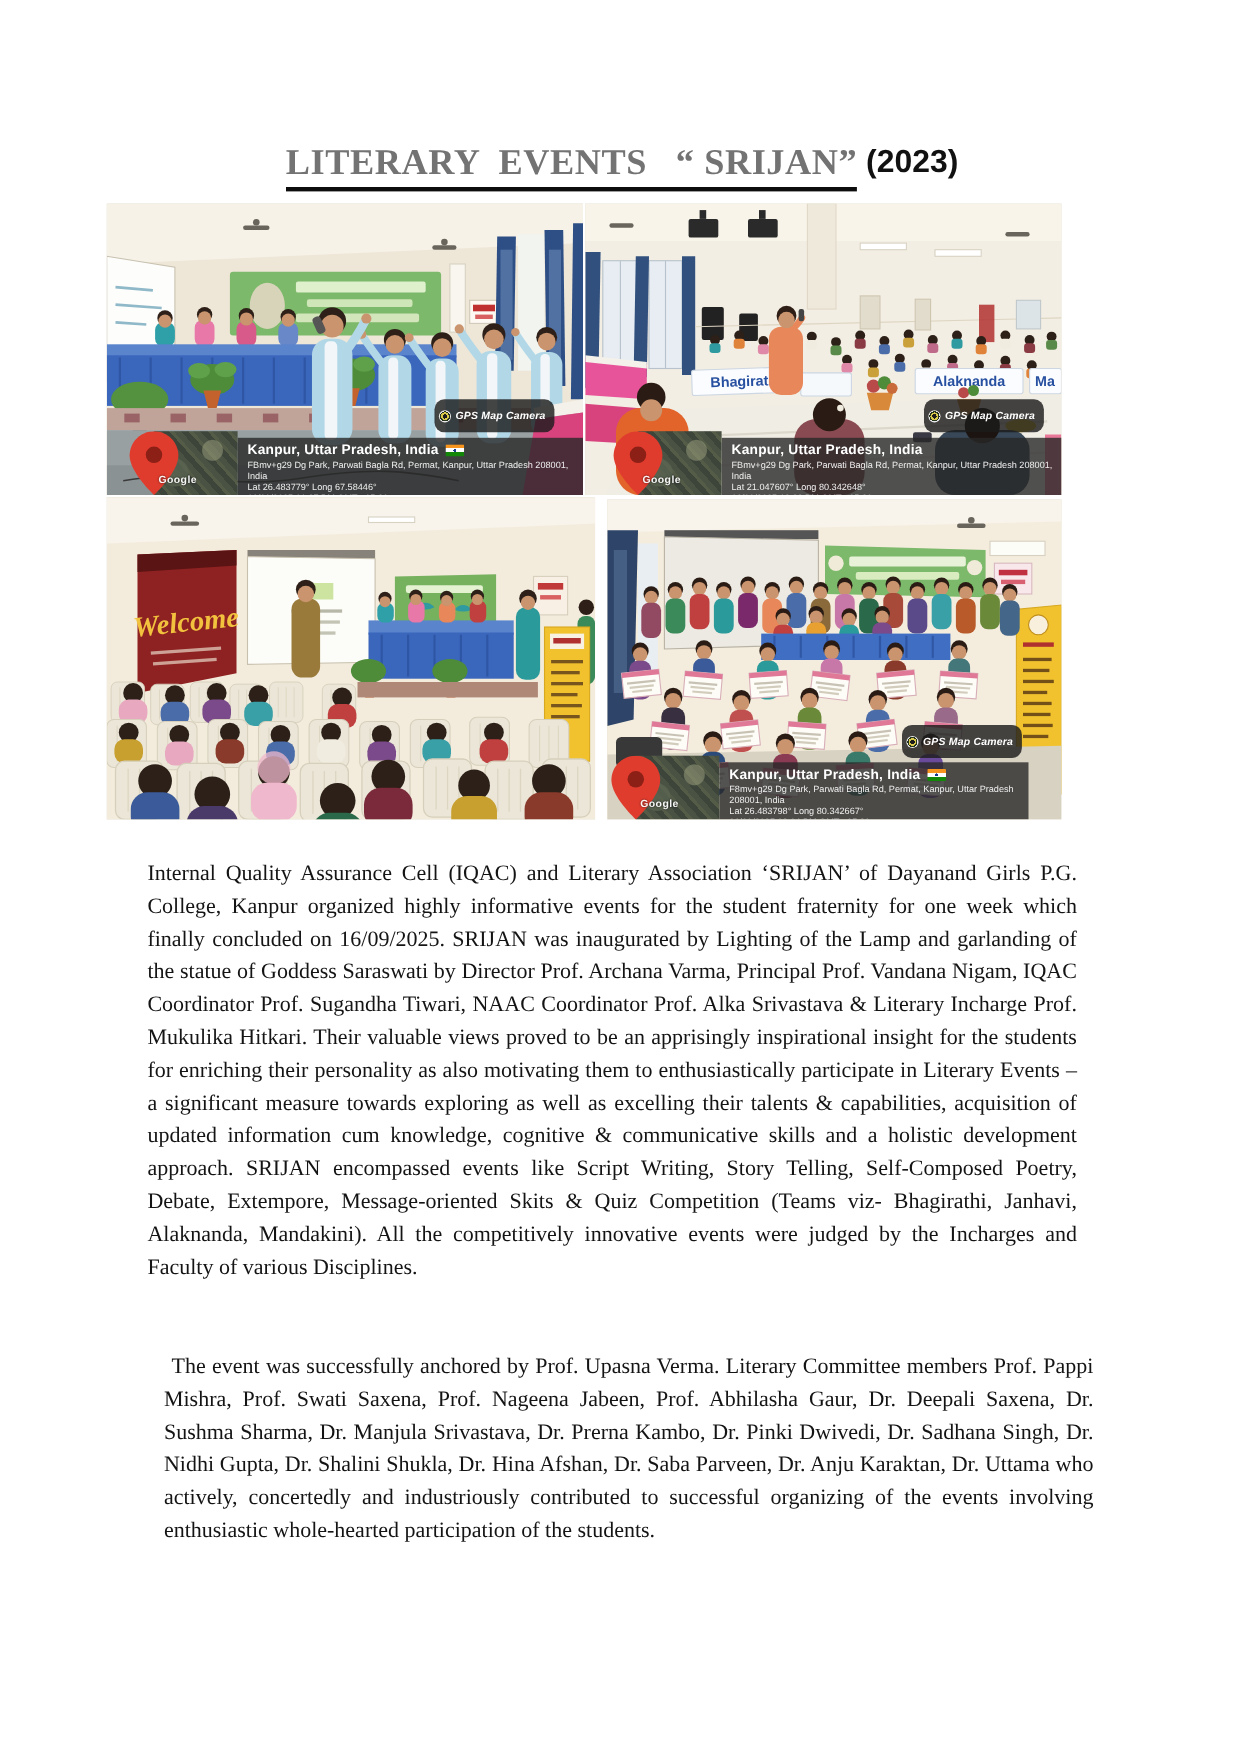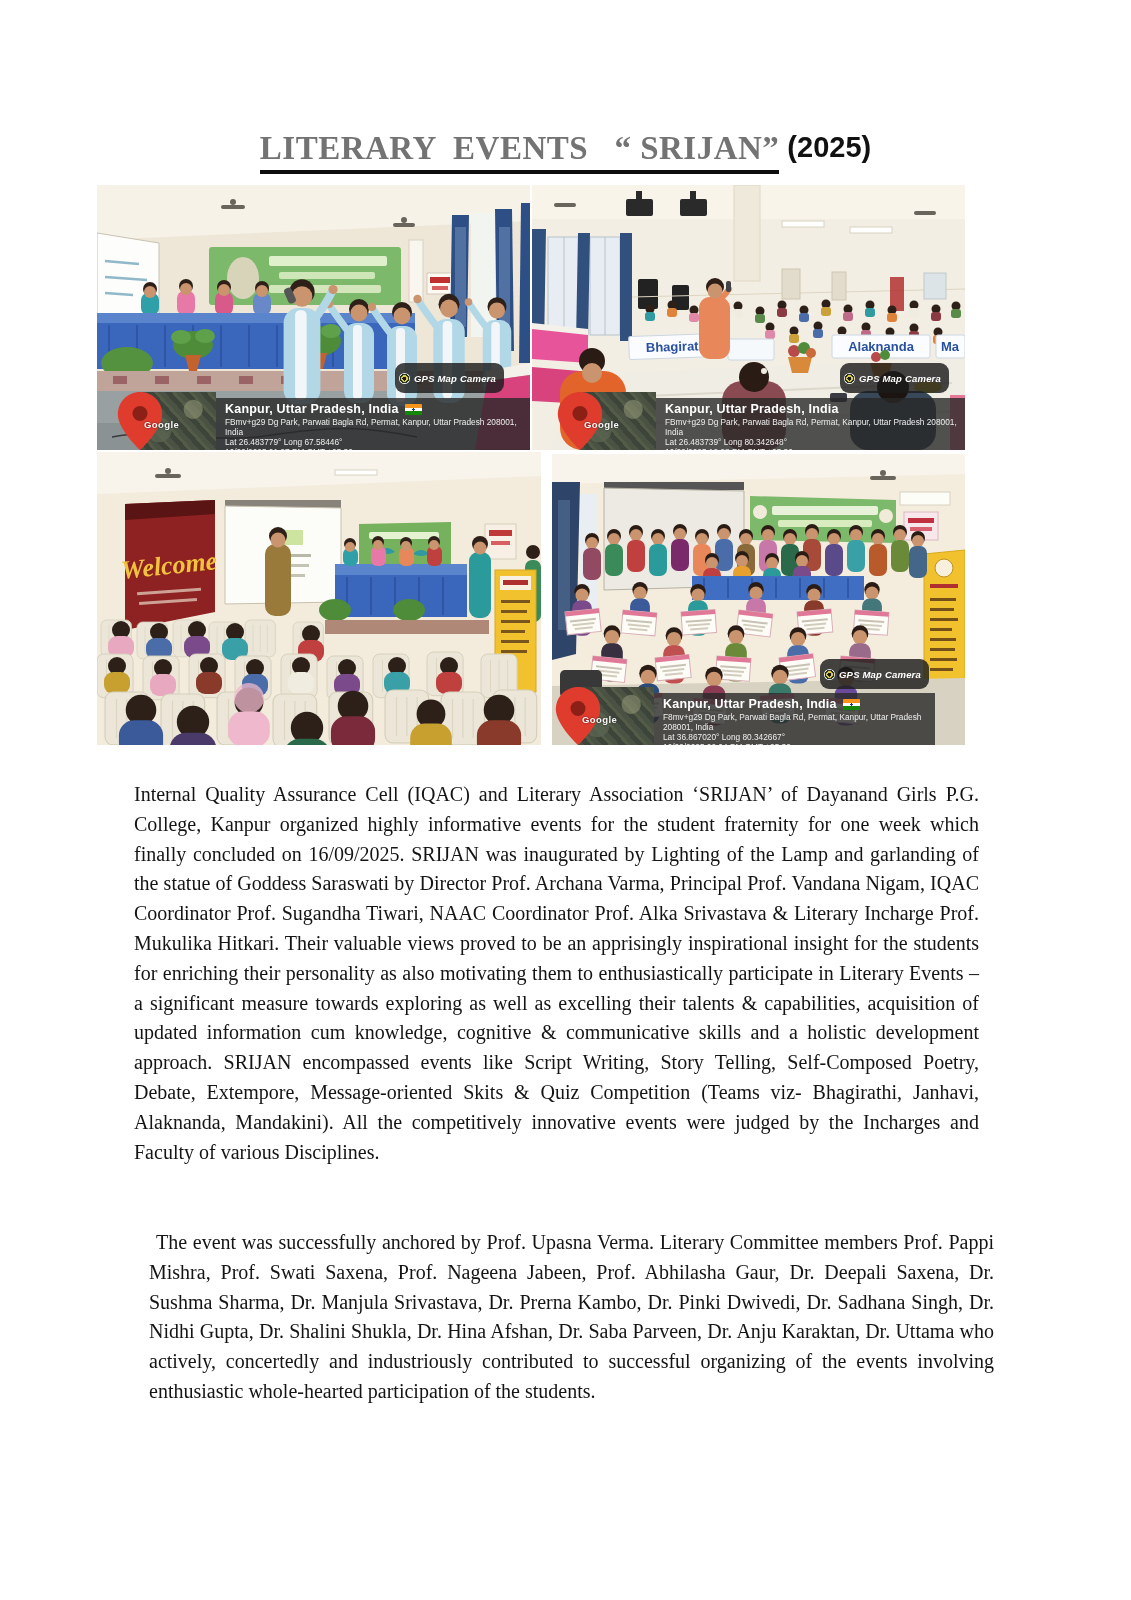--- a/index.html
+++ b/index.html
@@ -37,21 +37,21 @@
   .p4 .gps-wrap { left:26px; right:30px; }
   .gps-map {
     flex:0 0 76px; width:76px; height:58px; position:relative;
     background:
       radial-gradient(circle at 70% 30%, rgba(150,155,120,.55) 0 9px, rgba(0,0,0,0) 10px),
       radial-gradient(circle at 25% 65%, rgba(90,100,80,.8) 0 12px, rgba(0,0,0,0) 13px),
       repeating-linear-gradient(48deg, #4a5244 0 5px, #3d453b 5px 10px, #545c48 10px 13px);
   }
   .map-pin { position:absolute; left:50%; top:10px; transform:translateX(-50%); }
   .google-label {
-    position:absolute; left:4px; bottom:20px; color:#fff;
+    position:absolute; left:4px; bottom:8px; color:#fff;
     font:700 9.5px "Liberation Sans", sans-serif; letter-spacing:.4px; opacity:.95;
     text-shadow:0 0 2px rgba(0,0,0,.8);
   }
   .gps-bar {
     flex:1 1 auto; height:52px; background:rgba(40,40,40,.8);
     padding:4px 8px 5px 9px; box-sizing:border-box; overflow:hidden;
     font-family:"Liberation Sans", sans-serif;
   }
   .gps-place { font-size:12.5px; line-height:15px; font-weight:bold; color:#fff; letter-spacing:.2px; display:flex; align-items:center; gap:6px; }
   .gps-addr  { font-size:8.3px; line-height:10px; color:#efefef; max-width:292px; }
@@ -84,21 +84,21 @@
   }
   .para1 { top:780px; }
   .para2 { top:1228px; text-indent:7px;margin-left:15px; }
 </style>
 </head>
 <body>
 
 <div class="page">
 
   <div class="title-wrap">
-    <span class="title-u">LITERARY  EVENTS   “ SRIJAN”</span><span class="title-year">(2025)</span>
+    <span class="title-u">LITERARY  EVENTS   “ SRIJAN”</span><span class="title-year">(2023)</span>
   </div>
 
   <div class="collage">
 
     <figure class="photo p1">
       <svg viewBox="0 0 433 265" preserveAspectRatio="none">
         <defs>
           <g id="perf1">
             <path d="M -8 32 Q -22 14 -29 3" stroke="#b2d8e8" stroke-width="7" fill="none" stroke-linecap="round"></path>
             <circle cx="-30" cy="1" r="4" fill="#c9946e"></circle>
@@ -376,21 +376,21 @@
             <path d="M6.5 0 C2.9 0 0 2.9 0 6.5 C0 11 6.5 17 6.5 17 S13 11 13 6.5 C13 2.9 10.1 0 6.5 0 Z" fill="#e03c2e"></path>
             <circle cx="6.5" cy="6.3" r="2.2" fill="#8c1f16"></circle>
           </svg>
           <span class="google-label">Google</span>
         </div>
         <div class="gps-bar">
           <div class="gps-place">
             <span>Kanpur, Uttar Pradesh, India</span>
           </div>
           <div class="gps-addr">FBmv+g29 Dg Park, Parwati Bagla Rd, Permat, Kanpur, Uttar Pradesh 208001, India</div>
-          <div class="gps-coord">Lat 26.483739° Long 80.342648°</div>
+          <div class="gps-coord">Lat 21.047607° Long 80.342648°</div>
           <div class="gps-time">16/09/2025 12:28 PM GMT +05:30</div>
         </div>
       </div>
     </figure>
 
     <figure class="photo p3">
       <svg viewBox="0 0 444 293" preserveAspectRatio="none">
         <defs>
           <g id="chair3">
               <rect width="38" height="46" rx="7" fill="#ebe6d7" stroke="#d6cfbc"></rect>
@@ -697,21 +697,21 @@
             <circle cx="6.5" cy="6.3" r="2.2" fill="#8c1f16"></circle>
           </svg>
           <span class="google-label">Google</span>
         </div>
         <div class="gps-bar">
           <div class="gps-place">
             <span>Kanpur, Uttar Pradesh, India</span>
             <span class="flag"></span>
           </div>
           <div class="gps-addr">F8mv+g29 Dg Park, Parwati Bagla Rd, Permat, Kanpur, Uttar Pradesh 208001, India</div>
-          <div class="gps-coord">Lat 36.867020° Long 80.342667°</div>
+          <div class="gps-coord">Lat 26.483798° Long 80.342667°</div>
           <div class="gps-time">16/09/2025 02:04 PM GMT +05:30</div>
         </div>
       </div>
     </figure>
   </div>
 
   <p class="para para1">Internal Quality Assurance Cell (IQAC) and Literary Association ‘SRIJAN’ of Dayanand Girls P.G. College, Kanpur organized highly informative events for the student fraternity for one week which finally concluded on 16/09/2025. SRIJAN was inaugurated by Lighting of the Lamp and garlanding of the statue of Goddess Saraswati by Director Prof. Archana Varma, Principal Prof. Vandana Nigam, IQAC Coordinator Prof. Sugandha Tiwari, NAAC Coordinator Prof. Alka Srivastava &amp; Literary Incharge Prof. Mukulika Hitkari. Their valuable views proved to be an apprisingly inspirational insight for the students for enriching their personality as also motivating them to enthusiastically participate in Literary Events – a significant measure towards exploring as well as excelling their talents &amp; capabilities, acquisition of updated information cum knowledge, cognitive &amp; communicative skills and a holistic development approach. SRIJAN encompassed events like Script Writing, Story Telling, Self-Composed Poetry, Debate, Extempore, Message-oriented Skits &amp; Quiz Competition (Teams viz- Bhagirathi, Janhavi, Alaknanda, Mandakini). All the competitively innovative events were judged by the Incharges and Faculty of various Disciplines.</p>
   <p class="para para2">The event was successfully anchored by Prof. Upasna Verma. Literary Committee members Prof. Pappi Mishra, Prof. Swati Saxena, Prof. Nageena Jabeen, Prof. Abhilasha Gaur, Dr. Deepali Saxena, Dr. Sushma Sharma, Dr. Manjula Srivastava, Dr. Prerna Kambo, Dr. Pinki Dwivedi, Dr. Sadhana Singh, Dr. Nidhi Gupta, Dr. Shalini Shukla, Dr. Hina Afshan, Dr. Saba Parveen, Dr. Anju Karaktan, Dr. Uttama who actively, concertedly and industriously contributed to successful organizing of the events involving enthusiastic whole-hearted participation of the students.</p>
 
 </div>

